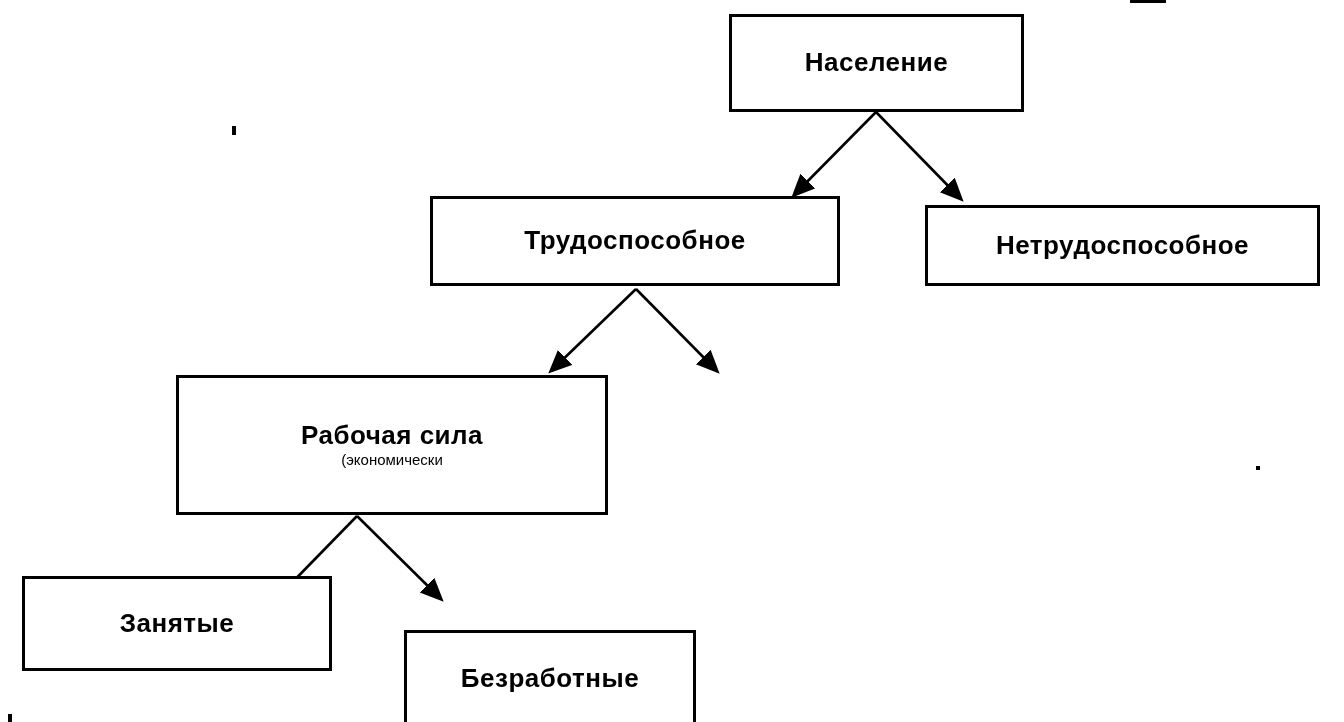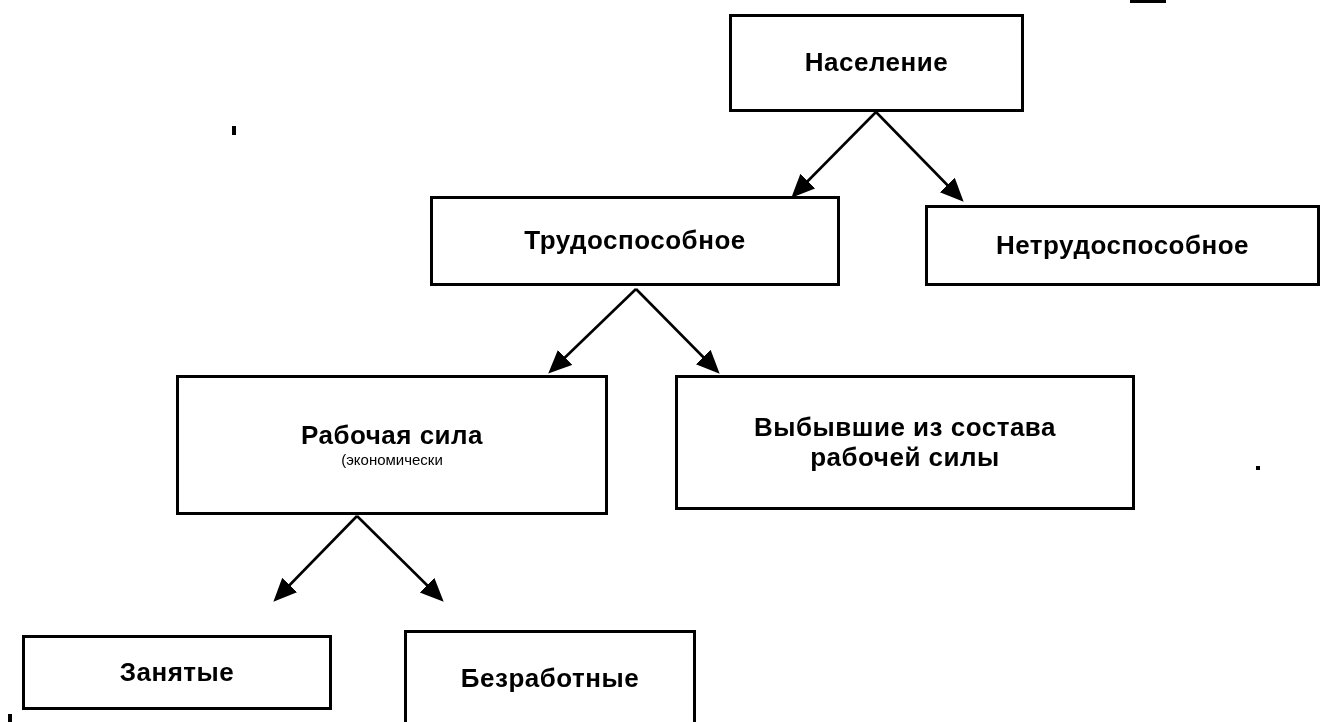--- a/index.html
+++ b/index.html
@@ -90,25 +90,22 @@
 
   <div class="node" style="left:925px; top:205px; width:395px; height:81px;">
     <div class="line1">Нетрудоспособное</div>
   </div>
 
   <div class="node" style="left:140px; top:375px; width:432px; height:140px;margin-left:36px;">
     <div class="line1">Рабочая сила</div>
     <div class="line2">(экономически</div>
   </div>
 
-  <div class="node two-line" style="left:675px; top:375px; width:460px; height:135px; padding:0 18px;">
-    <div class="line1">Выбывшие из состава рабочей силы</div>
-  </div>
 
-  <div class="node" style="left:22px; top:635px; width:310px; height:75px;">
+  <div class="node" style="left:22px; top:576px; width:310px; height:95px;">
     <div class="line1">Занятые</div>
   </div>
 
   <div class="node" style="left:404px; top:630px; width:292px; height:97px;">
     <div class="line1">Безработные</div>
   </div>
 
   <div class="speck" style="left:1130px; top:0px; width:36px; height:3px;"></div>
   <div class="speck" style="left:232px; top:126px; width:4px; height:9px;"></div>
   <div class="speck" style="left:1256px; top:466px; width:4px; height:4px;"></div>

